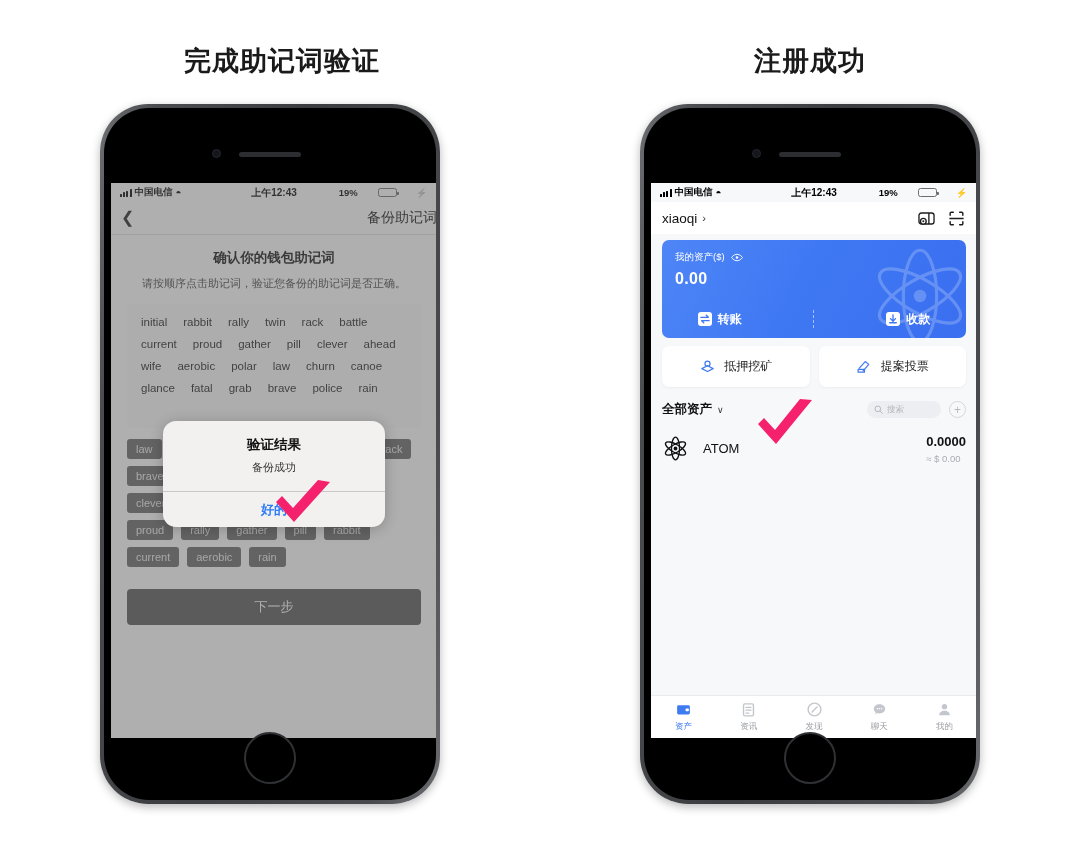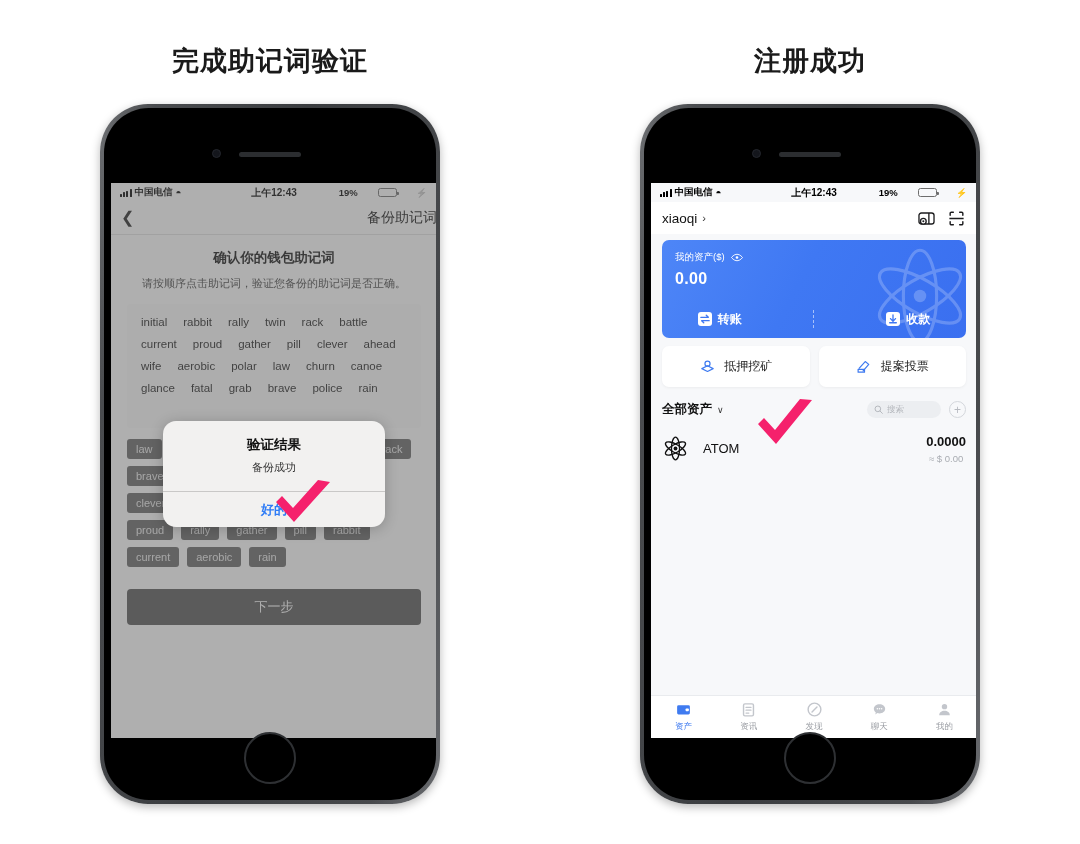--- a/index.html
+++ b/index.html
@@ -10,21 +10,21 @@
     overflow: hidden;
   }
   .stage { position: relative; width: 1080px; height: 844px; }
 
   
   .caption {
     position: absolute; top: 43px;
     font-size: 27px; font-weight: bold; color: #1a1a1a;
     letter-spacing: 1px; text-align: center; white-space: nowrap;
   }
-  .caption.left  { left: 0; width: 540px; font-family: Liberation Mono, monospace; }
+  .caption.left  { left: 12px; width: 540px; font-family: Liberation Mono, monospace; }
   .caption.right { left: 540px; width: 540px; }
 
   
   .phone {
     position: absolute; top: 104px;
     width: 340px; height: 700px;
     border-radius: 48px;
     background: linear-gradient(100deg,#6e7073 0%, #4a4c4f 12%, #3a3c3f 45%, #47494c 85%, #6a6c70 100%);
     padding: 4px;
     box-shadow: 0 3px 10px rgba(0,0,0,.28);
@@ -195,21 +195,21 @@
     width: 17px; height: 17px; border-radius: 50%; border: 1px solid #d4d7dc;
     margin-left: 8px; display: flex; align-items: center; justify-content: center;
     color: #b7bac0; font-size: 12px; line-height: 1;
   }
 
   .asset-list { background: transparent; margin-top: 4px; flex:1; }
   .asset-row {
     display: flex; align-items: center; padding: 10px 11px; background:#f7f8fa;
   }
   .asset-name { font-size: 13px; color: #111; margin-left: 14px; }
-  .asset-vals { margin-left: auto; text-align: center; }
+  .asset-vals { margin-left: auto; text-align: left; }
   .asset-amt { font-size: 13px; font-weight: bold; color:#111; }
   .asset-fiat { font-size: 9.5px; color: #a9acb2; margin-top: 3px; }
 
   .tabbar {
     height: 43px; background: #fff; border-top: 1px solid #e9ebee;
     display: flex; align-items: center;
   }
   .tab { flex: 1; text-align: center; }
   .tab-ic { height: 17px; display:flex; align-items:center; justify-content:center; }
   .tab-lbl { font-size: 8.5px; color: #9a9da3; margin-top: 3px; }

